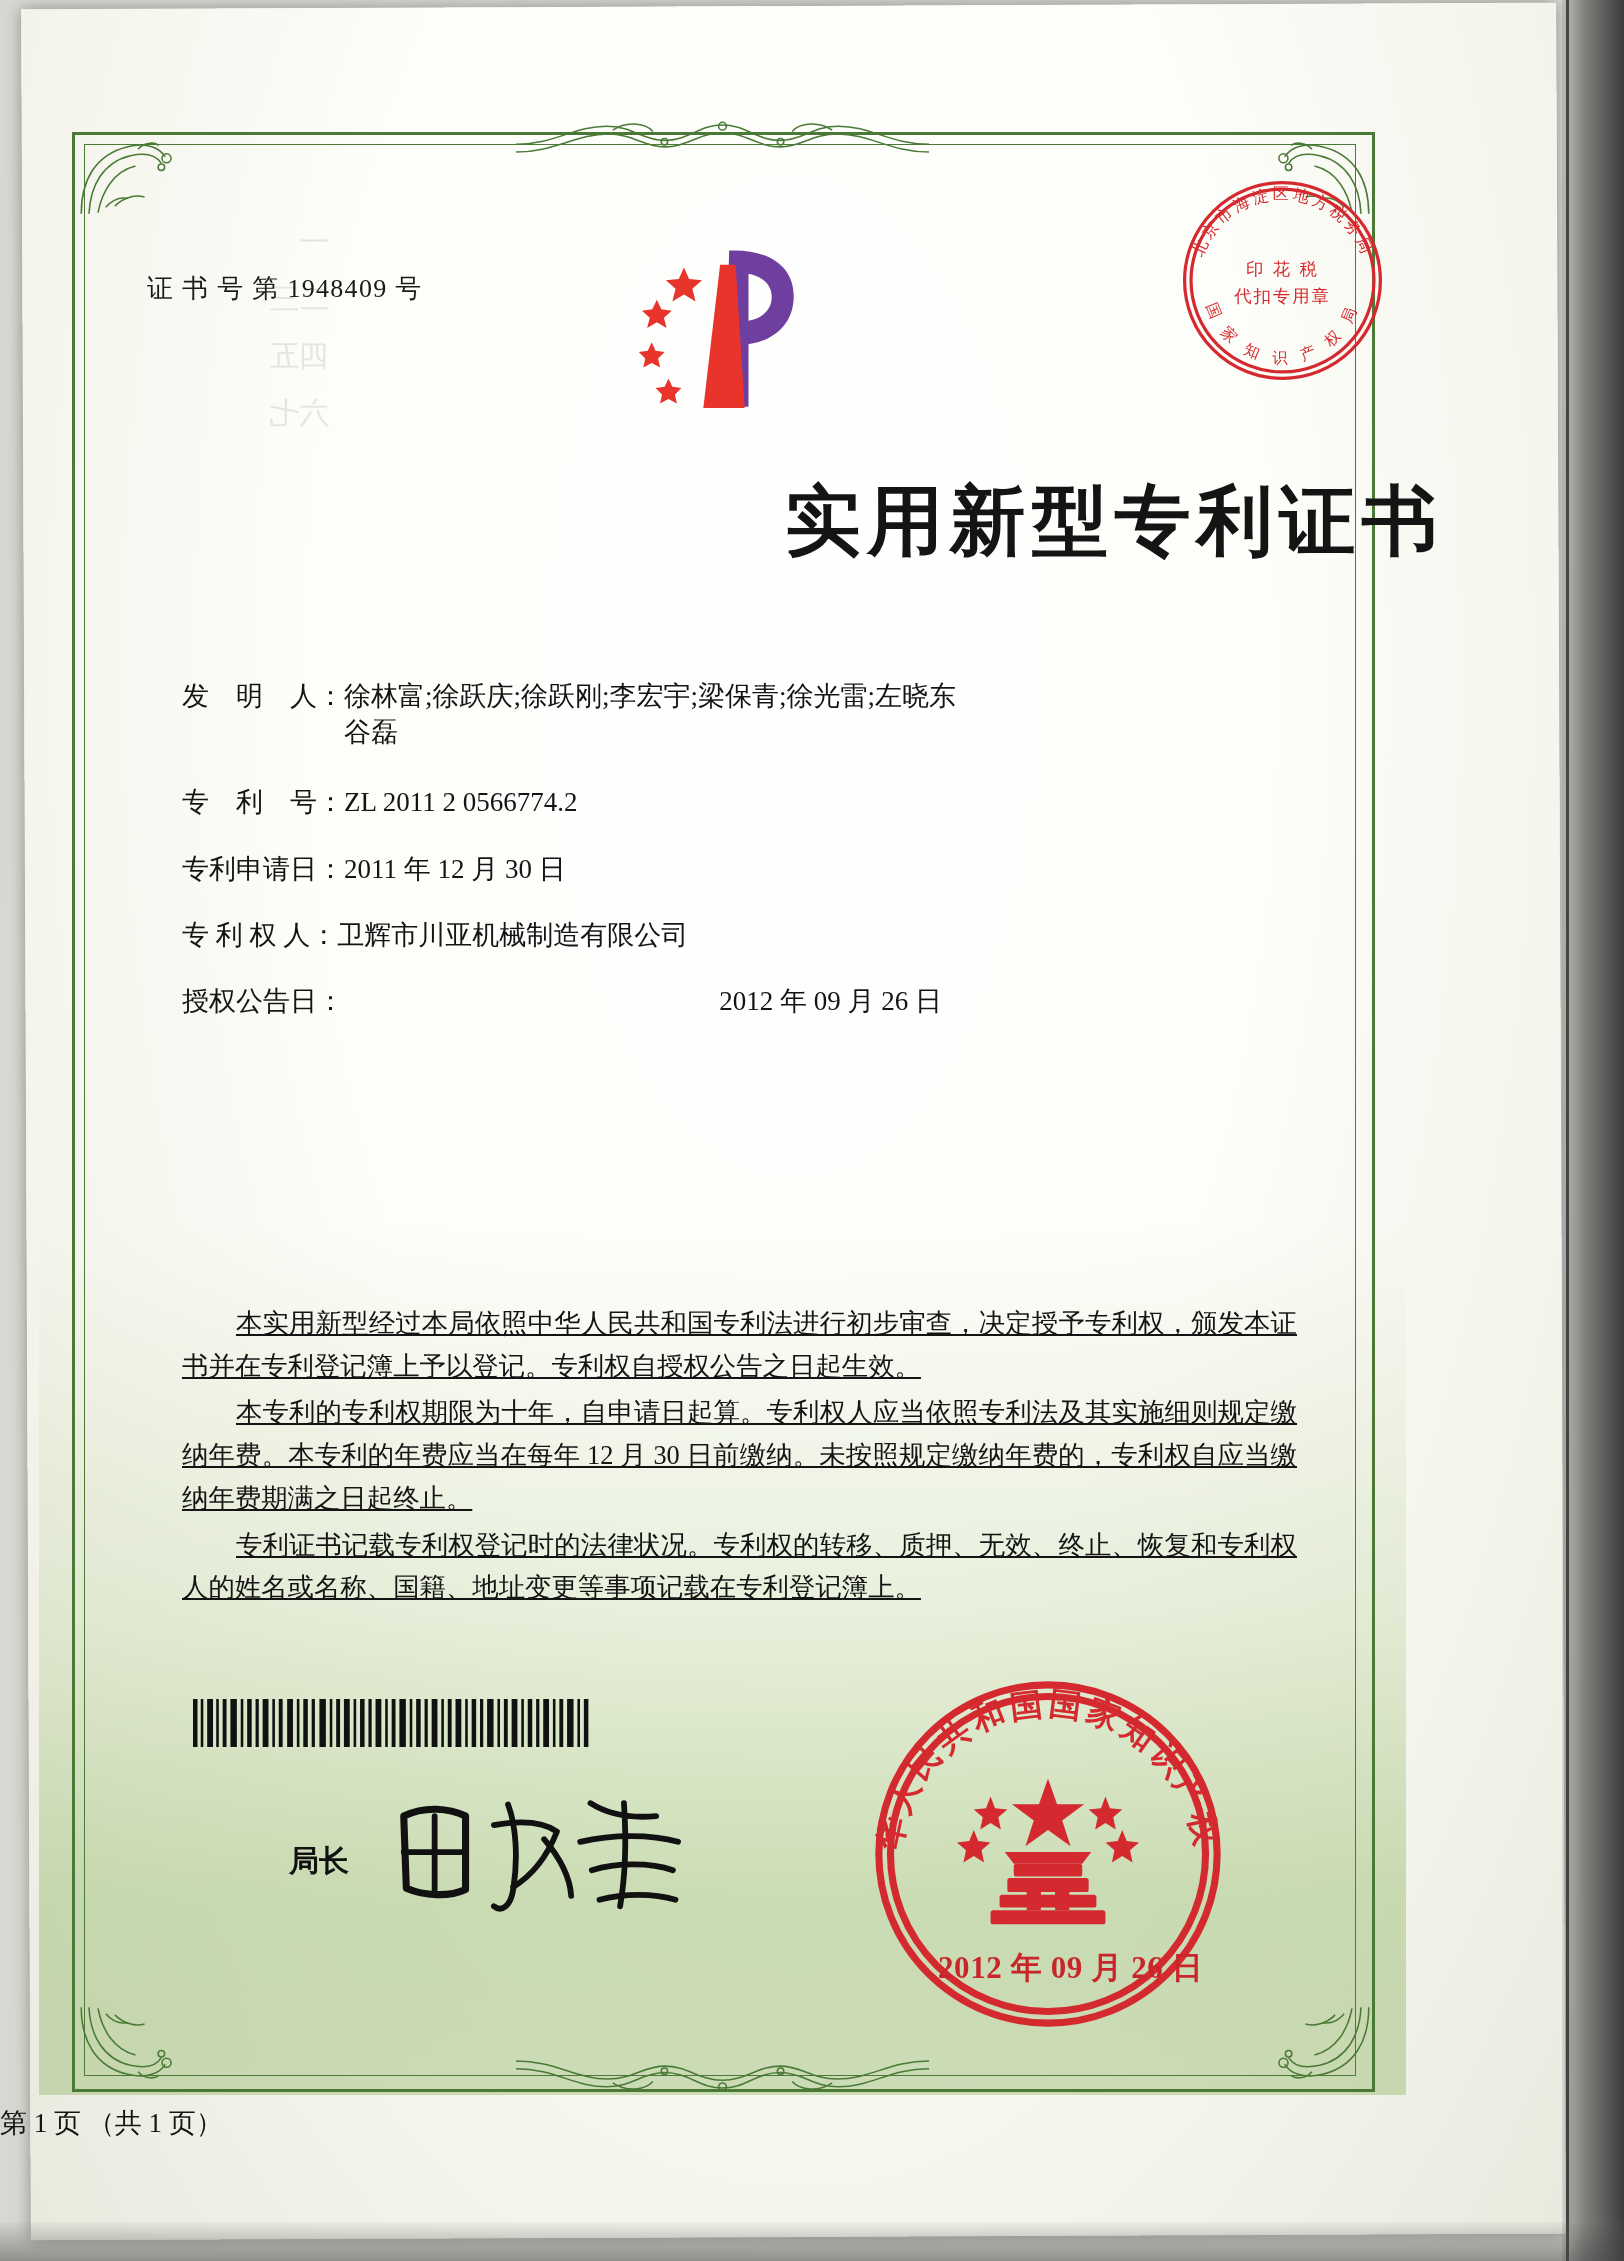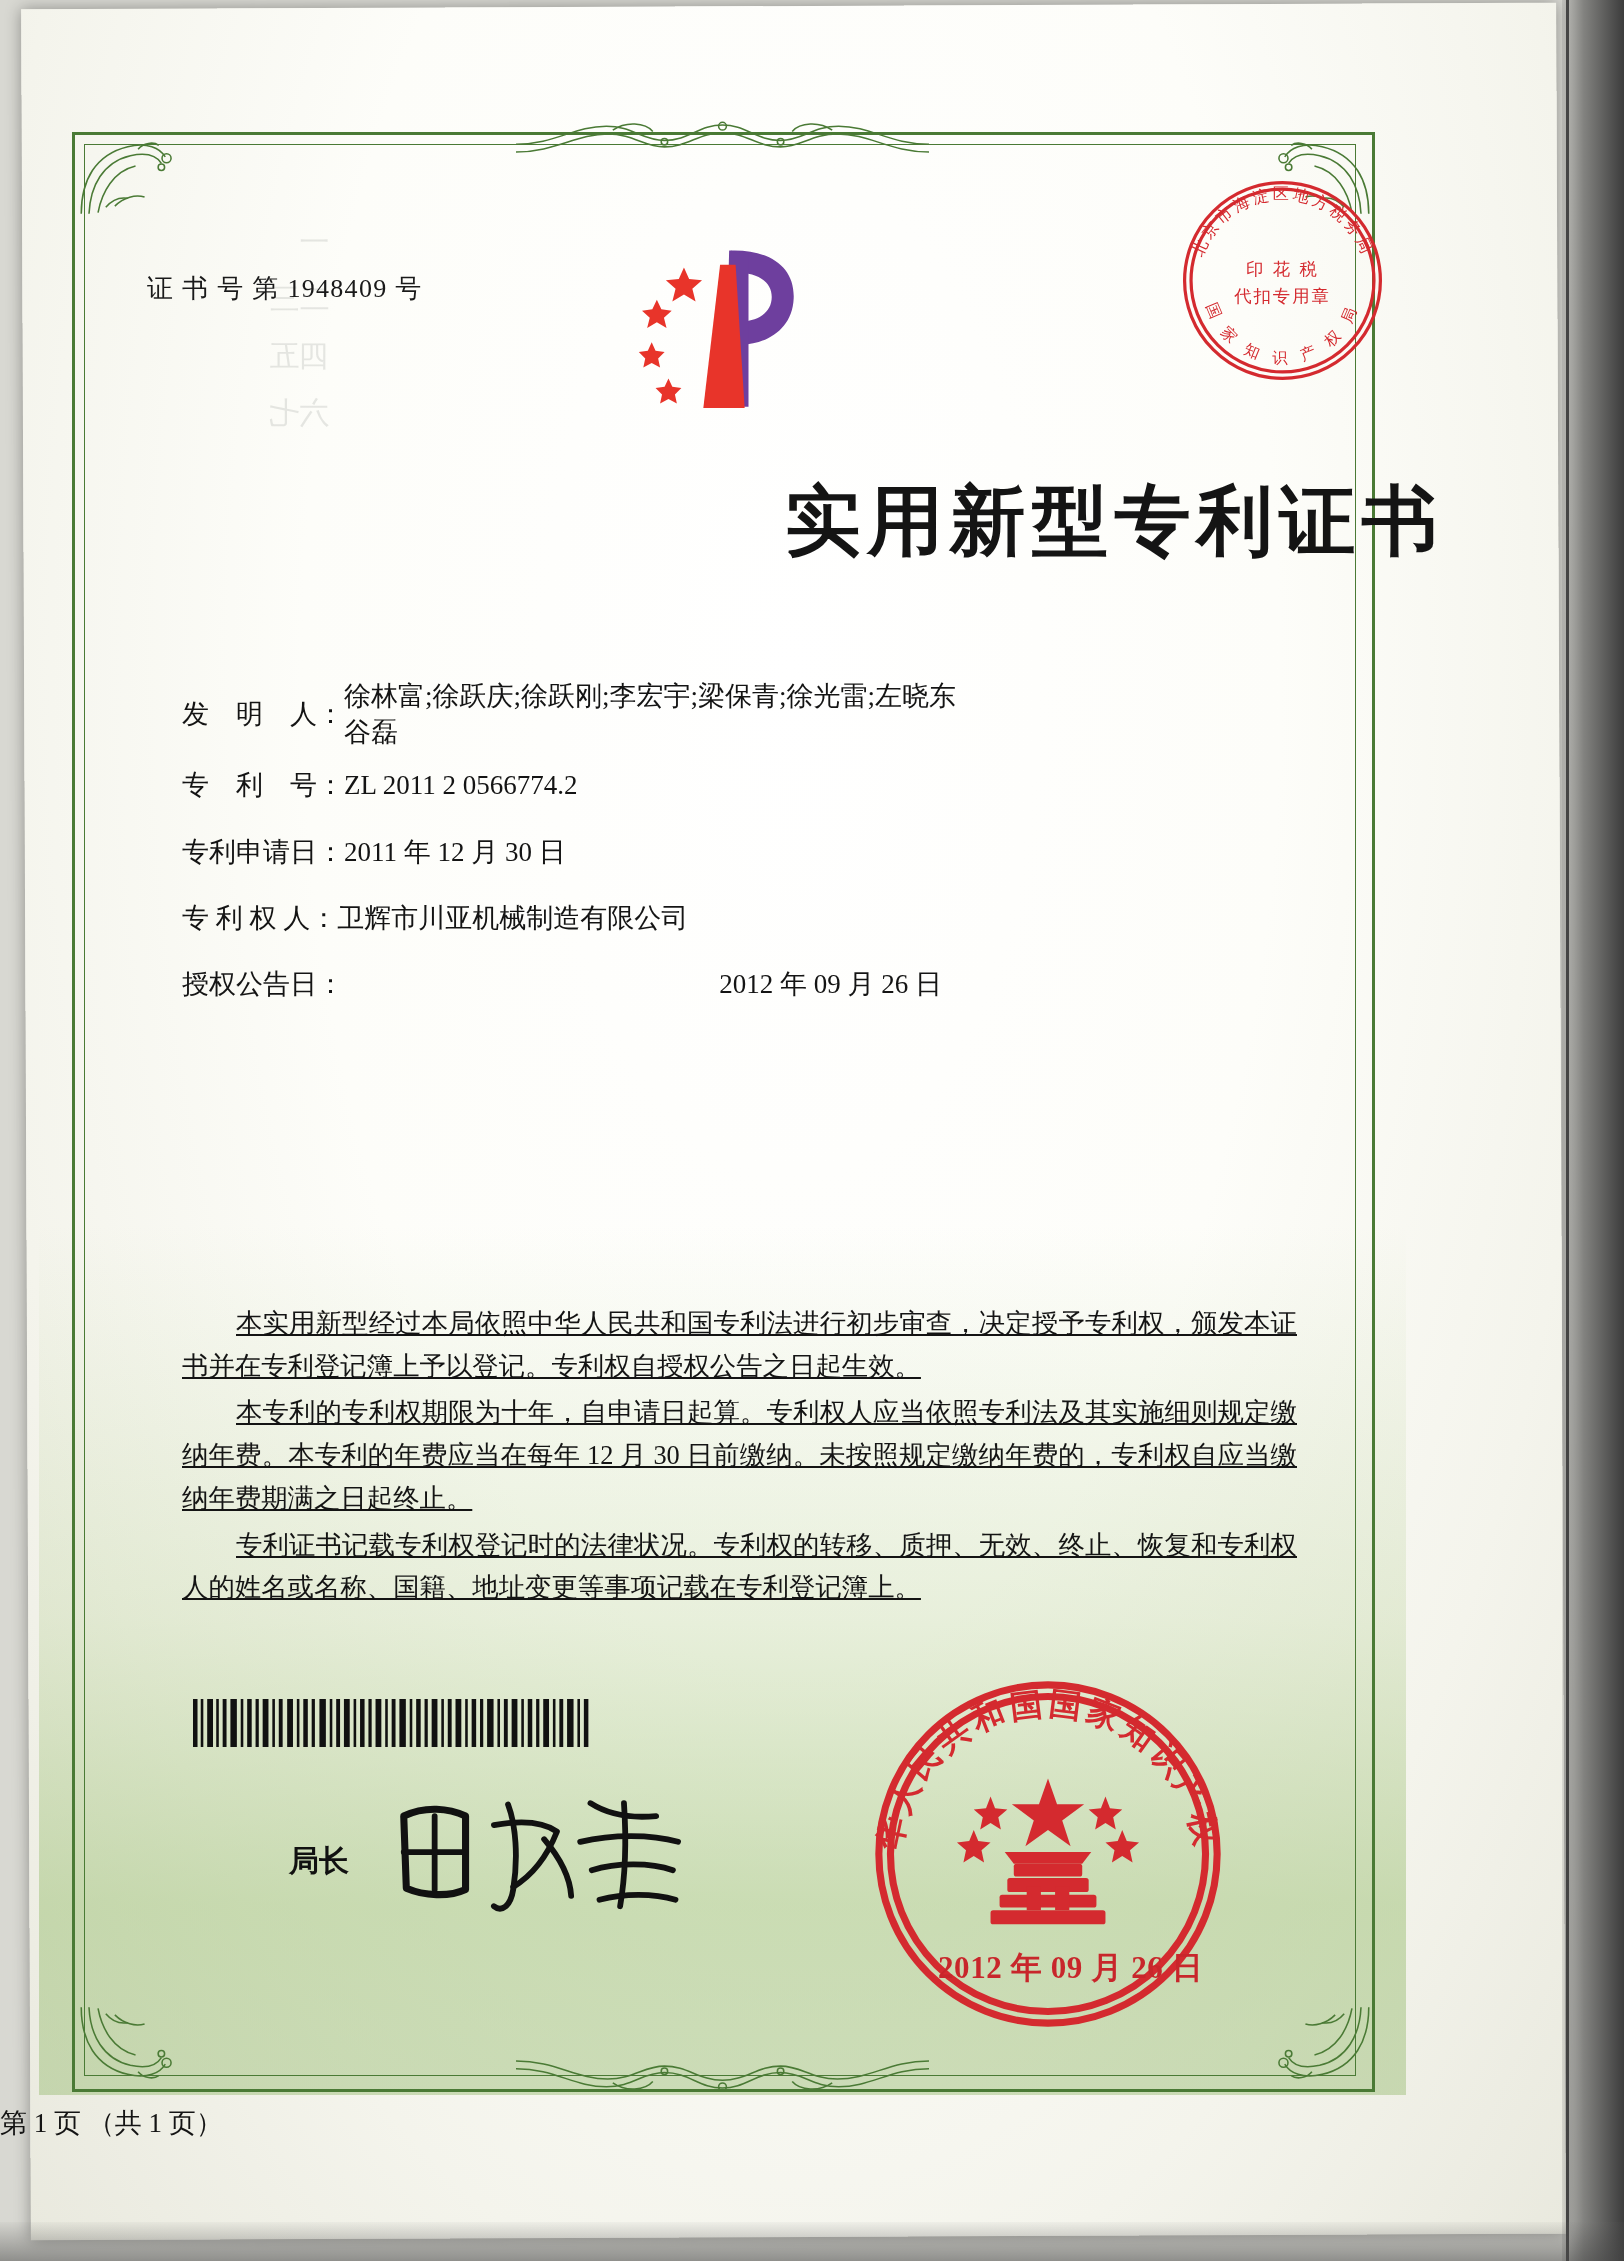--- a/index.html
+++ b/index.html
@@ -179,21 +179,21 @@
   }
   .field .val {
     flex: 1 1 auto;
     white-space: normal;
   }
   .field .val .line2 {
     display: block;
     margin-top: 9px;
   }
   .f-title   { margin-bottom: 39px; }
-  .f-inv     { margin-bottom: 26px; align-items: center; }
+  .f-inv     { margin-bottom: 43px; }
   .f-num     { margin-bottom: 40px; }
   .f-appdate { margin-bottom: 39px; }
   .f-owner   { margin-bottom: 39px; }
   .f-grant   { margin-bottom: 17px; text-align: center; }
 
   .body-text {
     position: absolute;
     left: 182px;
     top: 1302px;
     width: 1115px;

